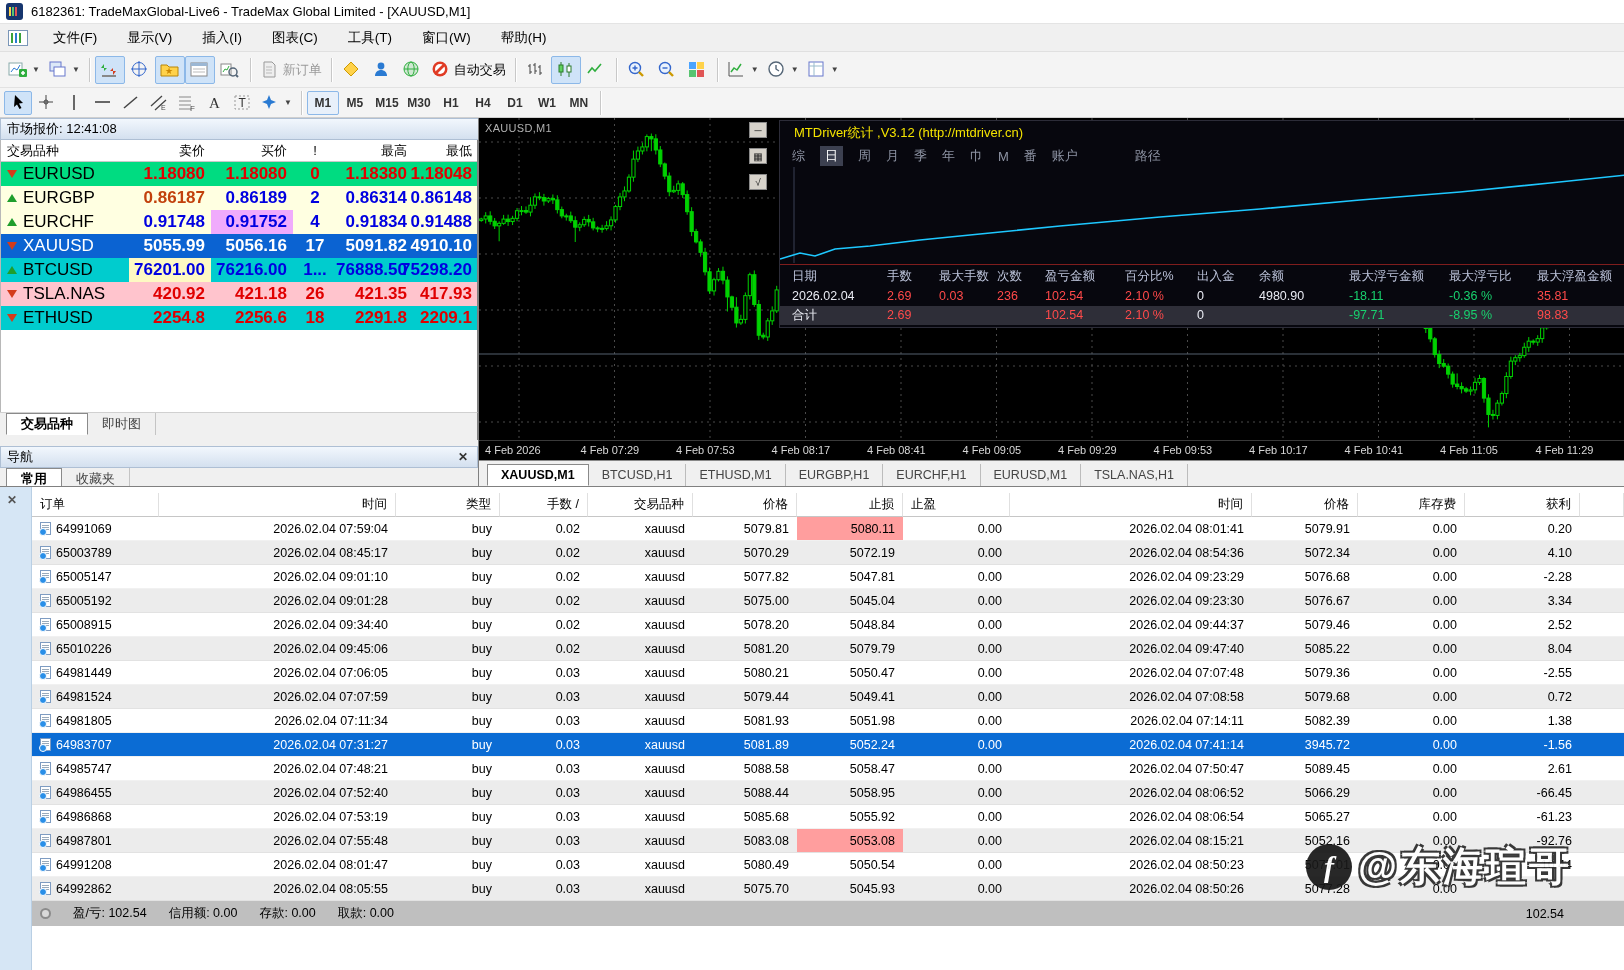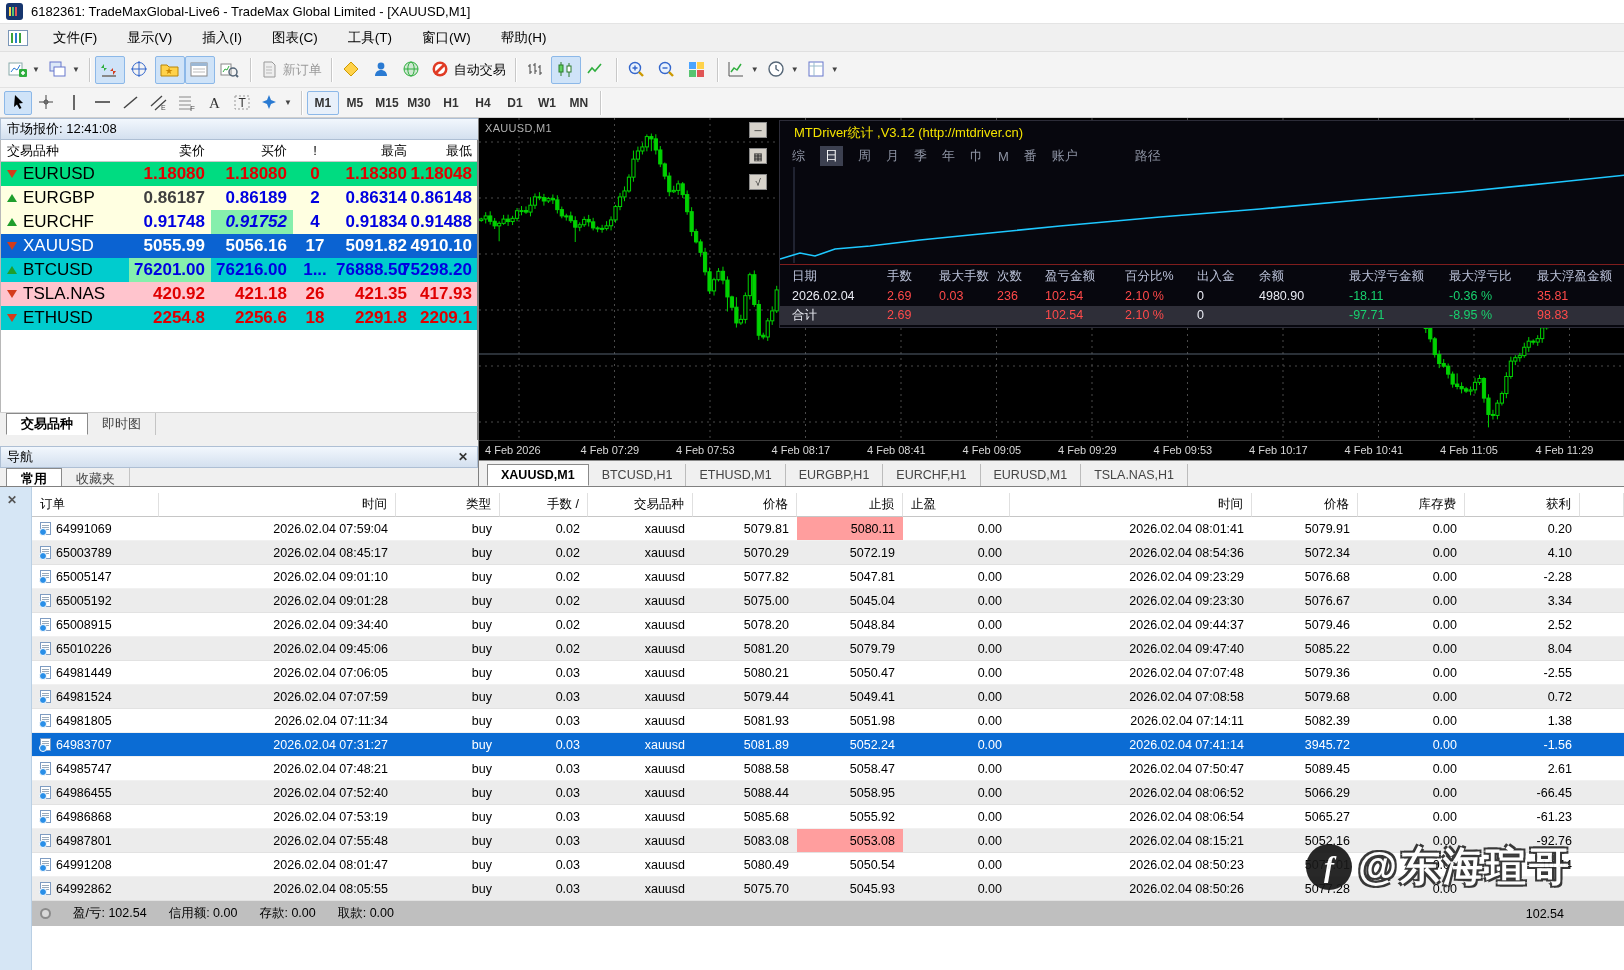--- a/index.html
+++ b/index.html
@@ -365,48 +365,48 @@
       </div>
       <div class="mw-cell num" style="background: rgb(0, 220, 129); color: rgb(224, 0, 0);">1.18080</div>
       <div class="mw-cell num" style="background: rgb(0, 220, 129); color: rgb(224, 0, 0);">1.18080</div>
       <div class="mw-cell ctr" style="background: rgb(0, 220, 129); color: rgb(224, 0, 0);">0</div>
       <div class="mw-cell num" style="background: rgb(0, 220, 129); color: rgb(224, 0, 0);">1.18380</div>
       <div class="mw-cell num" style="background: rgb(0, 220, 129); color: rgb(224, 0, 0);">1.18048</div>
       <div class="mw-cell mw-sym" style="background: rgb(255, 255, 225); color: rgb(0, 0, 0);">
         <span class="arr up"></span>
         <span>EURGBP</span>
       </div>
-      <div class="mw-cell num" style="background: rgb(255, 255, 225); color: #404040;">0.86187</div>
+      <div class="mw-cell num" style="background: rgb(255, 255, 225); color: #c2410c;">0.86187</div>
       <div class="mw-cell num" style="background: rgb(255, 255, 225); color: rgb(0, 0, 224);">0.86189</div>
       <div class="mw-cell ctr" style="background: rgb(255, 255, 225); color: rgb(0, 0, 224);">2</div>
       <div class="mw-cell num" style="background: rgb(255, 255, 225); color: rgb(0, 0, 224);">0.86314</div>
       <div class="mw-cell num" style="background: rgb(255, 255, 225); color: rgb(0, 0, 224);">0.86148</div>
       <div class="mw-cell mw-sym" style="background: rgb(255, 255, 225); color: rgb(0, 0, 0);">
         <span class="arr up"></span>
         <span>EURCHF</span>
       </div>
       <div class="mw-cell num" style="background: rgb(255, 255, 225); color: rgb(0, 0, 224);">0.91748</div>
-      <div class="mw-cell num" style="background: #86efac; color: rgb(0, 0, 224); font-style: italic;">0.91752</div>
+      <div class="mw-cell num" style="background: #f0abfc; color: rgb(0, 0, 224);">0.91752</div>
       <div class="mw-cell ctr" style="background: rgb(255, 255, 225); color: rgb(0, 0, 224);">4</div>
       <div class="mw-cell num" style="background: rgb(255, 255, 225); color: rgb(0, 0, 224);">0.91834</div>
       <div class="mw-cell num" style="background: rgb(255, 255, 225); color: rgb(0, 0, 224);">0.91488</div>
       <div class="mw-cell mw-sym" style="background: rgb(11, 99, 210); color: rgb(255, 255, 255);">
         <span class="arr down"></span>
         <span>XAUUSD</span>
       </div>
       <div class="mw-cell num" style="background: rgb(11, 99, 210); color: rgb(255, 255, 255);">5055.99</div>
       <div class="mw-cell num" style="background: rgb(11, 99, 210); color: rgb(255, 255, 255);">5056.16</div>
       <div class="mw-cell ctr" style="background: rgb(11, 99, 210); color: rgb(255, 255, 255);">17</div>
       <div class="mw-cell num" style="background: rgb(11, 99, 210); color: rgb(255, 255, 255);">5091.82</div>
       <div class="mw-cell num" style="background: rgb(11, 99, 210); color: rgb(255, 255, 255);">4910.10</div>
       <div class="mw-cell mw-sym" style="background: rgb(0, 204, 206); color: rgb(0, 0, 0);">
         <span class="arr up"></span>
         <span>BTCUSD</span>
       </div>
-      <div class="mw-cell num" style="background: #86efac; color: rgb(0, 0, 224);">76201.00</div>
+      <div class="mw-cell num" style="background: #fef9c3; color: rgb(0, 0, 224);">76201.00</div>
       <div class="mw-cell num" style="background: rgb(0, 204, 206); color: rgb(0, 0, 224);">76216.00</div>
       <div class="mw-cell ctr" style="background: rgb(0, 204, 206); color: rgb(0, 0, 224);">1...</div>
       <div class="mw-cell num" style="background: rgb(0, 204, 206); color: rgb(0, 0, 224);">76888.50</div>
       <div class="mw-cell num" style="background: rgb(0, 204, 206); color: rgb(0, 0, 224);">75298.20</div>
       <div class="mw-cell mw-sym" style="background: rgb(255, 196, 205); color: rgb(0, 0, 0);">
         <span class="arr down"></span>
         <span>TSLA.NAS</span>
       </div>
       <div class="mw-cell num" style="background: rgb(255, 196, 205); color: rgb(224, 0, 0);">420.92</div>
       <div class="mw-cell num" style="background: rgb(255, 196, 205); color: rgb(224, 0, 0);">421.18</div>

